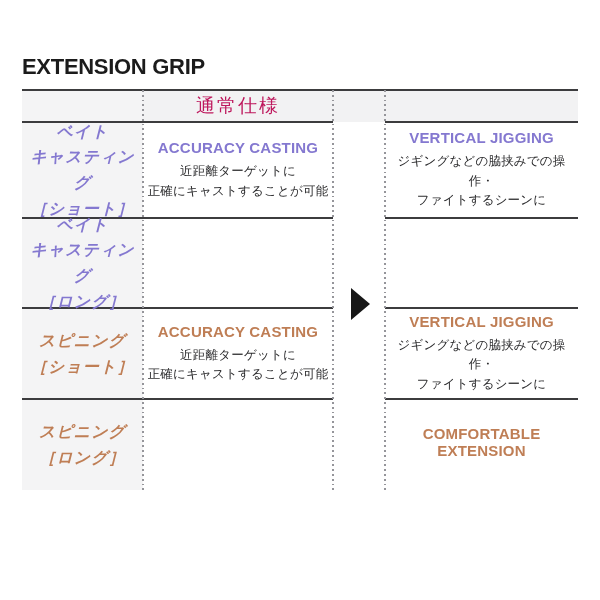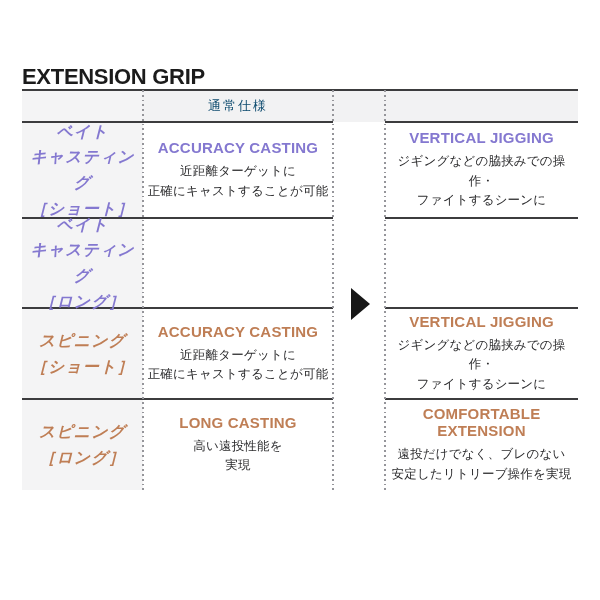--- a/index.html
+++ b/index.html
@@ -2,21 +2,21 @@
 <html><head>
 <meta charset="utf-8">
 <style>
   html,body{margin:0;padding:0;}
   body{
     width:600px;height:600px;background:#ffffff;position:relative;overflow:hidden;
     font-family:"Liberation Sans","DejaVu Sans",sans-serif;
     -webkit-font-smoothing:antialiased;
   }
   .page-title{
-    position:absolute;left:22px;top:64px;margin:0;
+    position:absolute;left:22px;top:54px;margin:0;
     font-size:22px;font-weight:bold;color:#1b1b1b;letter-spacing:-0.3px;
   }
   
   .spec-table{
     position:absolute;left:22px;top:90px;width:556px;height:400px;
     display:grid;
     grid-template-columns:121px 190px 52px 193px;
     grid-template-rows:32px 96px 90px 91px 91px;
   }
   
@@ -31,21 +31,21 @@
   
   .vdots{
     position:absolute;top:0;width:2px;height:400px;
     background-image:repeating-linear-gradient(to bottom,#95959a 0 1.7px,transparent 1.7px 4.8px);
   }
   .vd1{left:120px;} .vd2{left:310px;} .vd3{left:362px;}
   
   .cell{display:flex;flex-direction:column;align-items:center;justify-content:center;text-align:center;position:relative;z-index:2;}
   .c1{grid-column:1;} .c2{grid-column:2;} .c4{grid-column:4;}
   .rh{grid-row:1;} .r1{grid-row:2;} .r2{grid-row:3;} .r3{grid-row:4;} .r4{grid-row:5;}
-  .header-cell{font-size:13px;color:#0c4a6e;letter-spacing:2px;font-weight:400;}
+  .header-cell{font-size:19px;color:#be185d;letter-spacing:2px;font-weight:400;}
   .row-label{font-size:16px;font-weight:bold;line-height:1.6;letter-spacing:1px;white-space:pre-line;font-style:italic;}
   .spec-title{font-size:15px;font-weight:bold;letter-spacing:0.2px;margin-bottom:6px;}
   .spec-desc{font-size:12.5px;color:#2c2c2e;line-height:1.55;white-space:pre-line;letter-spacing:0.2px;}
   .accent-bait{color:#8478d0;}
   .accent-spin{color:#bf7e55;}
   
   .arrow{
     position:absolute;left:329px;top:198px;width:0;height:0;z-index:3;
     border-top:16px solid transparent;border-bottom:16px solid transparent;
     border-left:19px solid #171717;
@@ -105,25 +105,18 @@
 正確にキャストすることが可能</div>
   </div>
   <div class="cell r3 c4">
     <div class="spec-title accent-spin">VERTICAL JIGGING</div>
     <div class="spec-desc">ジギングなどの脇挟みでの操作・
 ファイトするシーンに</div>
   </div>
 
   <div class="cell row-label accent-spin r4 c1">スピニング
 ［ロング］</div>
-  <div class="cell r4 c2">
-    <div class="spec-title accent-spin">LONG CASTING</div>
-    <div class="spec-desc">高い遠投性能を
-実現</div>
-  </div>
   <div class="cell r4 c4">
     <div class="spec-title accent-spin">COMFORTABLE EXTENSION</div>
-    <div class="spec-desc">遠投だけでなく、ブレのない
-安定したリトリーブ操作を実現</div>
   </div>
 
   <div class="arrow"></div>
 </div>
 
 </body></html>

